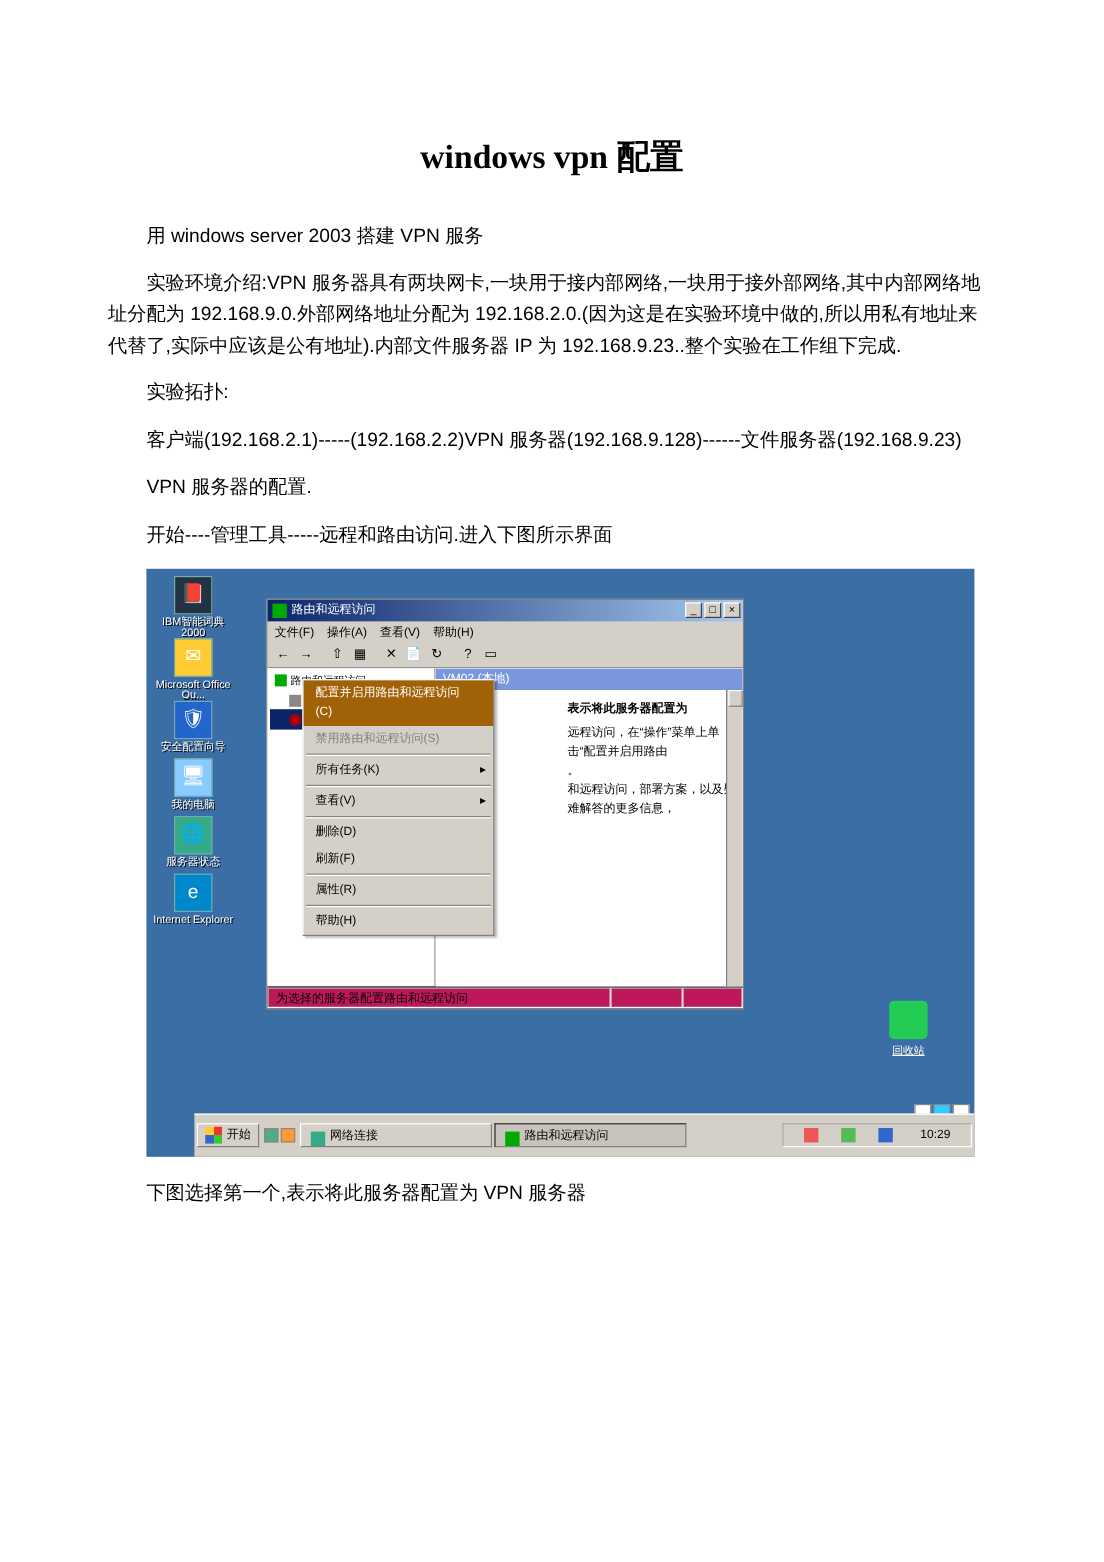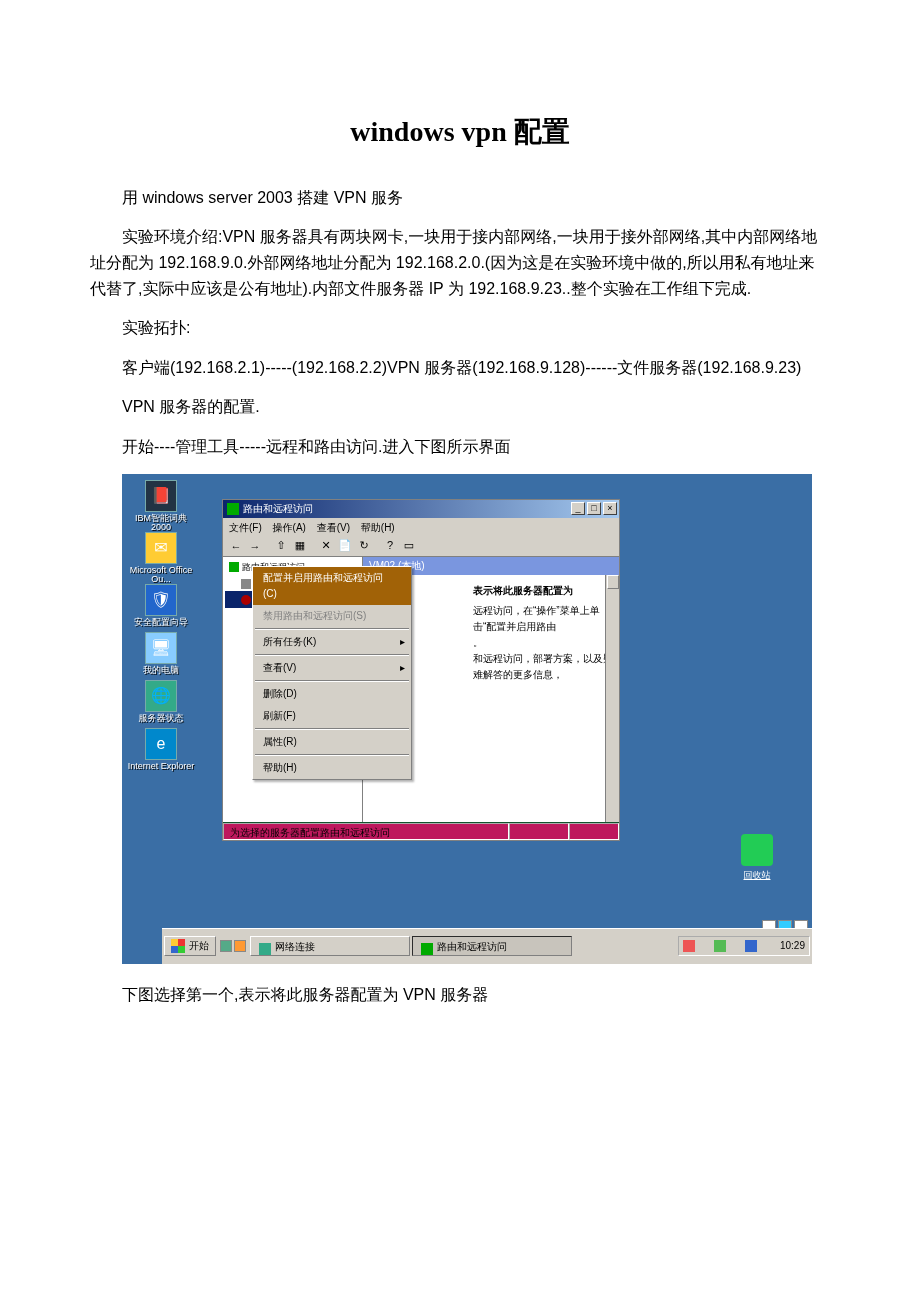--- a/index.html
+++ b/index.html
@@ -139,21 +139,21 @@
       margin-left: 40px;
     }
     .startbtn { height: 20px; padding: 0 6px; background: #d4d0c8; border: 1px solid #fff; border-right-color: #808080; border-bottom-color: #808080; display: flex; align-items: center; gap: 4px; }
     .startbtn .flag { width: 14px; height: 14px; background: conic-gradient(#e33 0 25%, #3c3 0 50%, #36c 0 75%, #fc3 0); }
     .ql { width: 30px; height: 20px; display: flex; align-items: center; justify-content: center; gap: 2px; }
     .ql .qi { width: 12px; height: 12px; background: #5a8; border: 1px solid #888; }
     .taskbtn { height: 20px; padding: 0 8px; background: #d4d0c8; border: 1px solid #fff; border-right-color: #808080; border-bottom-color: #808080; display: flex; align-items: flex-end; gap: 4px; width: 160px; }
     .taskbtn.active { border: 1px inset #808080; background: #c8c4bc; }
     .taskbtn .ticon3 { width: 12px; height: 12px; background: #0a0; }
     .tb-spacer { flex: 1; }
-    .tray { height: 20px; border: 1px inset #fff; padding: 0 4px; display: flex; align-items: center; gap: 19px; text-align: center; }
+    .tray { height: 20px; border: 1px inset #fff; padding: 0 17px; display: flex; align-items: center; gap: 19px; text-align: center; }
     .tray .tri { width: 12px; height: 12px; background: #e55; }
     .tray .clock { margin-left: 4px; }
 
     
     .watermark {
       position: absolute; right: 60px; top: 110px;
       font-size: 36px; color: rgba(255,255,255,.05);
       font-family: Arial, sans-serif; pointer-events: none;
     }
   </style>

